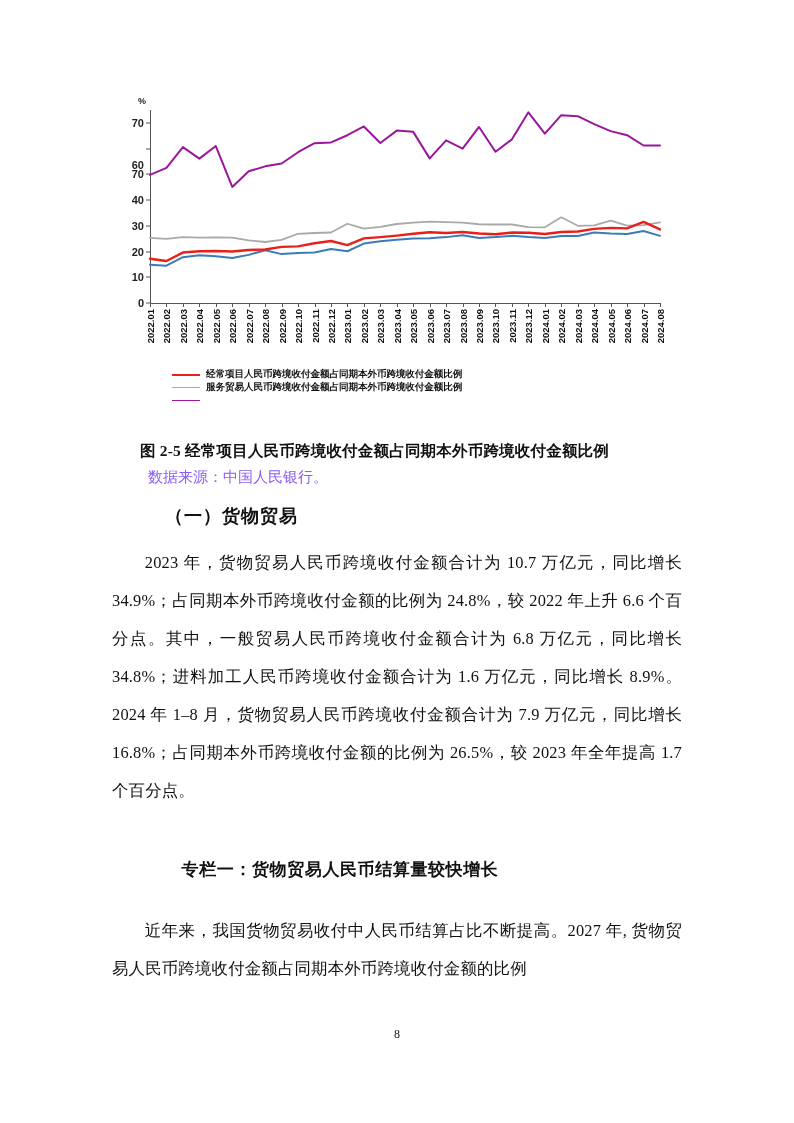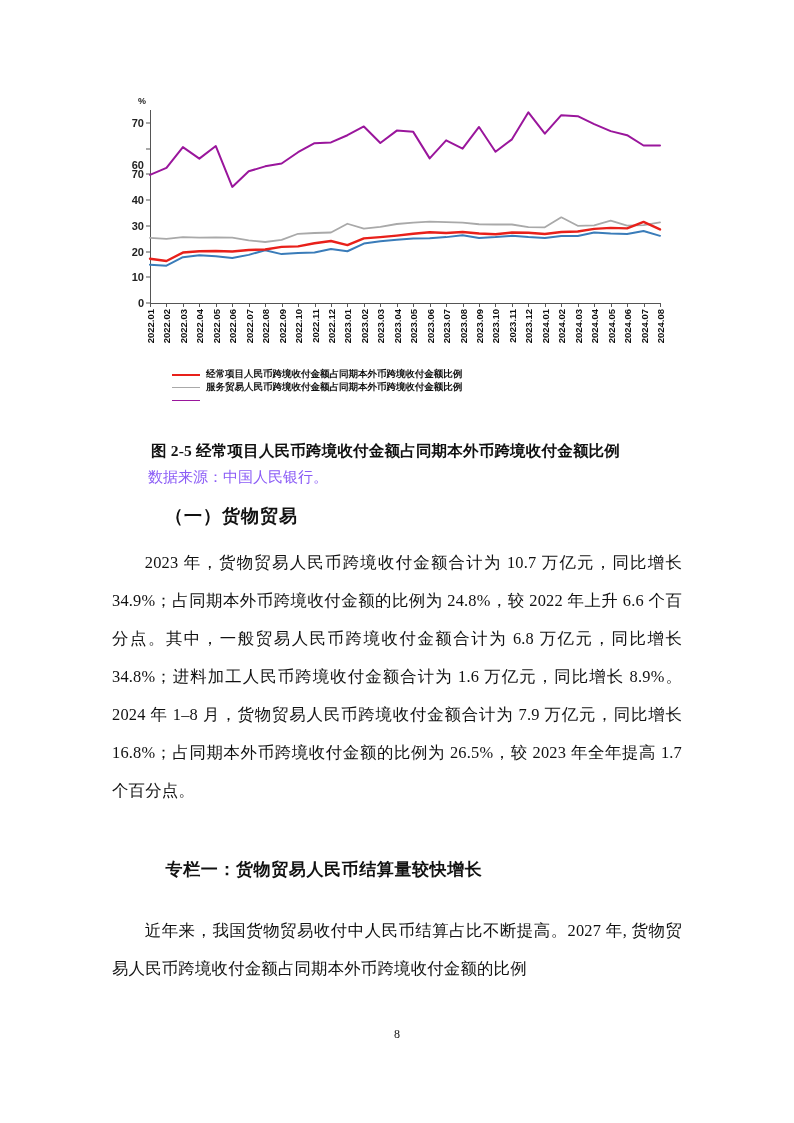--- a/index.html
+++ b/index.html
@@ -144,21 +144,21 @@
     font-size: 9.6px;
     font-weight: bold;
     color: #111;
     white-space: nowrap;
     letter-spacing: -0.1px;
   }
 
   
   .caption {
     position: absolute;
-    left: 151px;
+    left: 140px;
     top: 441px;
     font-size: 15.5px;
     font-weight: bold;
     color: #111;
     white-space: nowrap;
     letter-spacing: 0.2px;
   }
   .source {
     position: absolute;
     left: 148px;
@@ -190,21 +190,21 @@
     text-align: justify;
     text-align-last: left;
     text-justify: inter-character;
     letter-spacing: 0.2px;
   }
   .para.p1 { top: 544px; text-indent: 2em; }
   .para.p2 { top: 912px; text-indent: 2em; }
 
   .column-head {
     position: absolute;
-    left: 0;
+    left: 16px;
     top: 858px;
     width: 648px;
     text-align: center;
     font-size: 17px;
     font-weight: bold;
     color: #111;
     letter-spacing: 0.6px;
   }
 
   .page-number {

